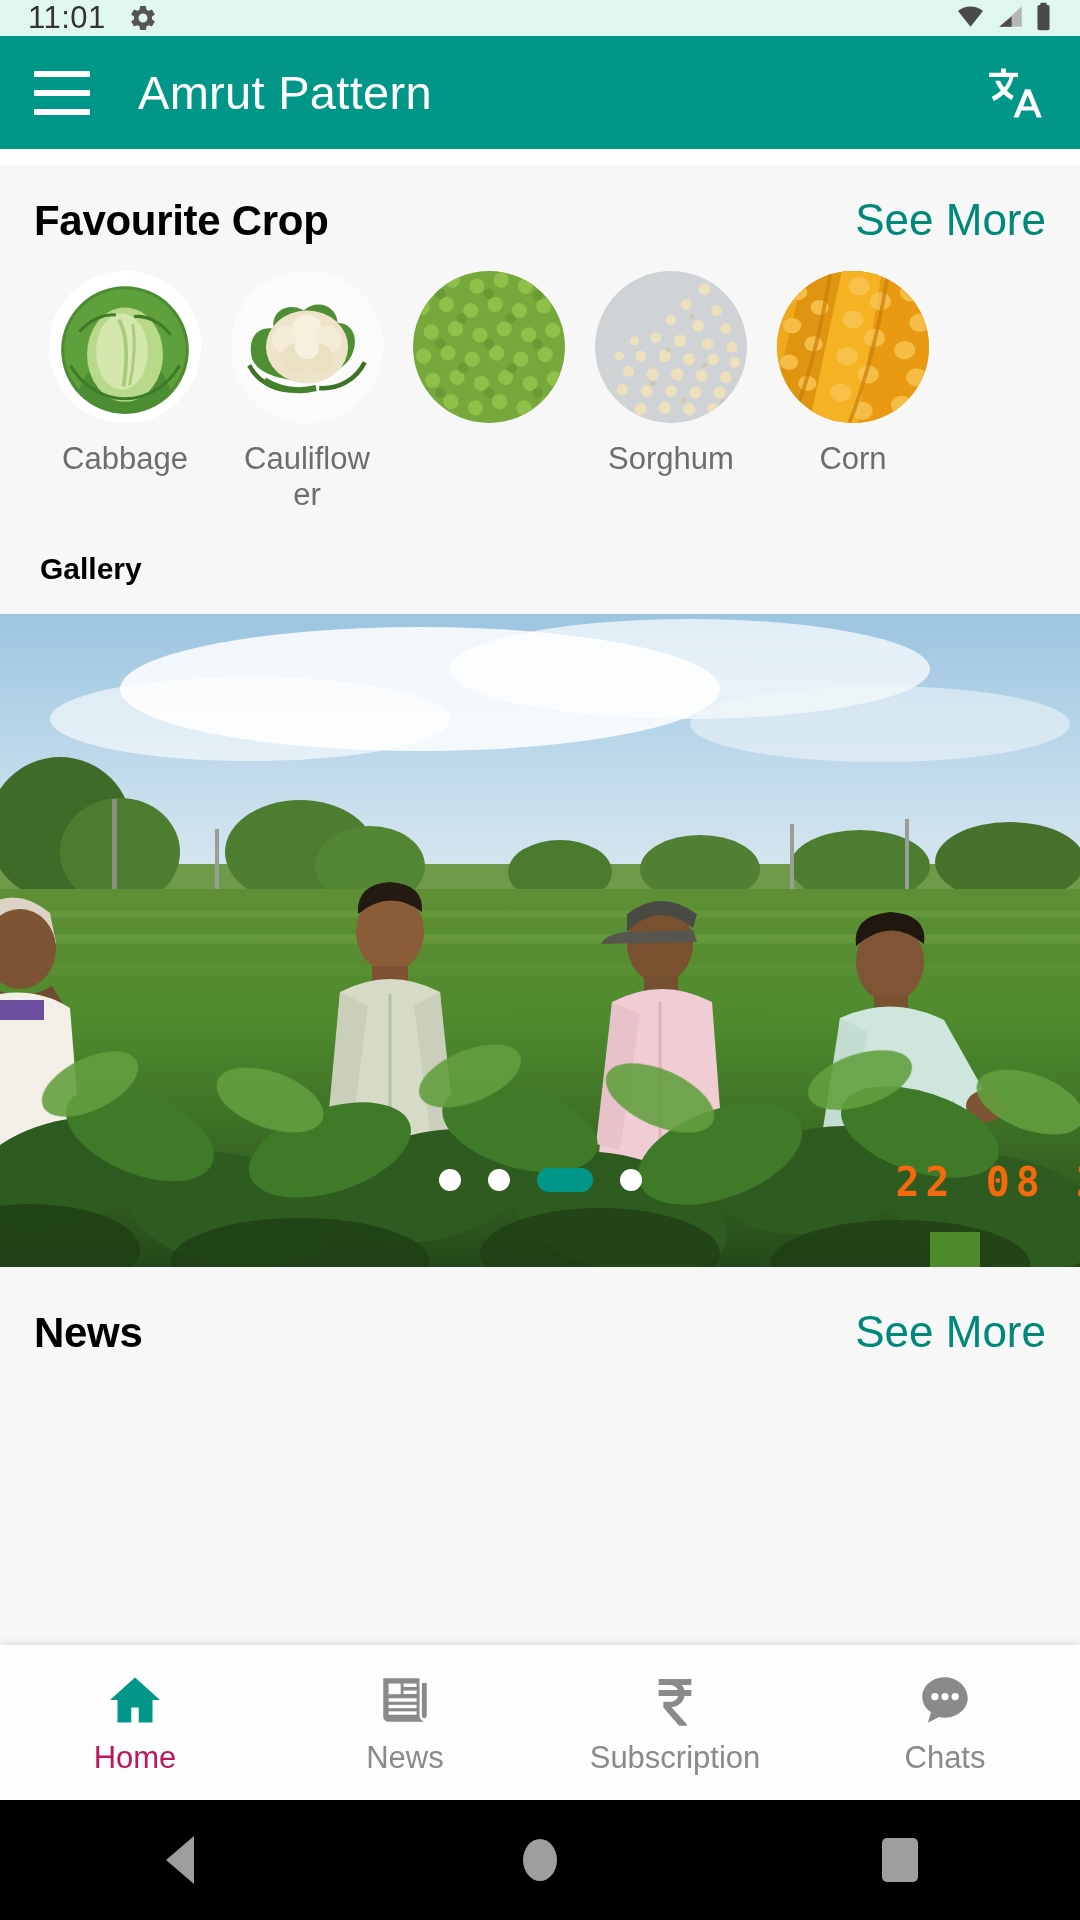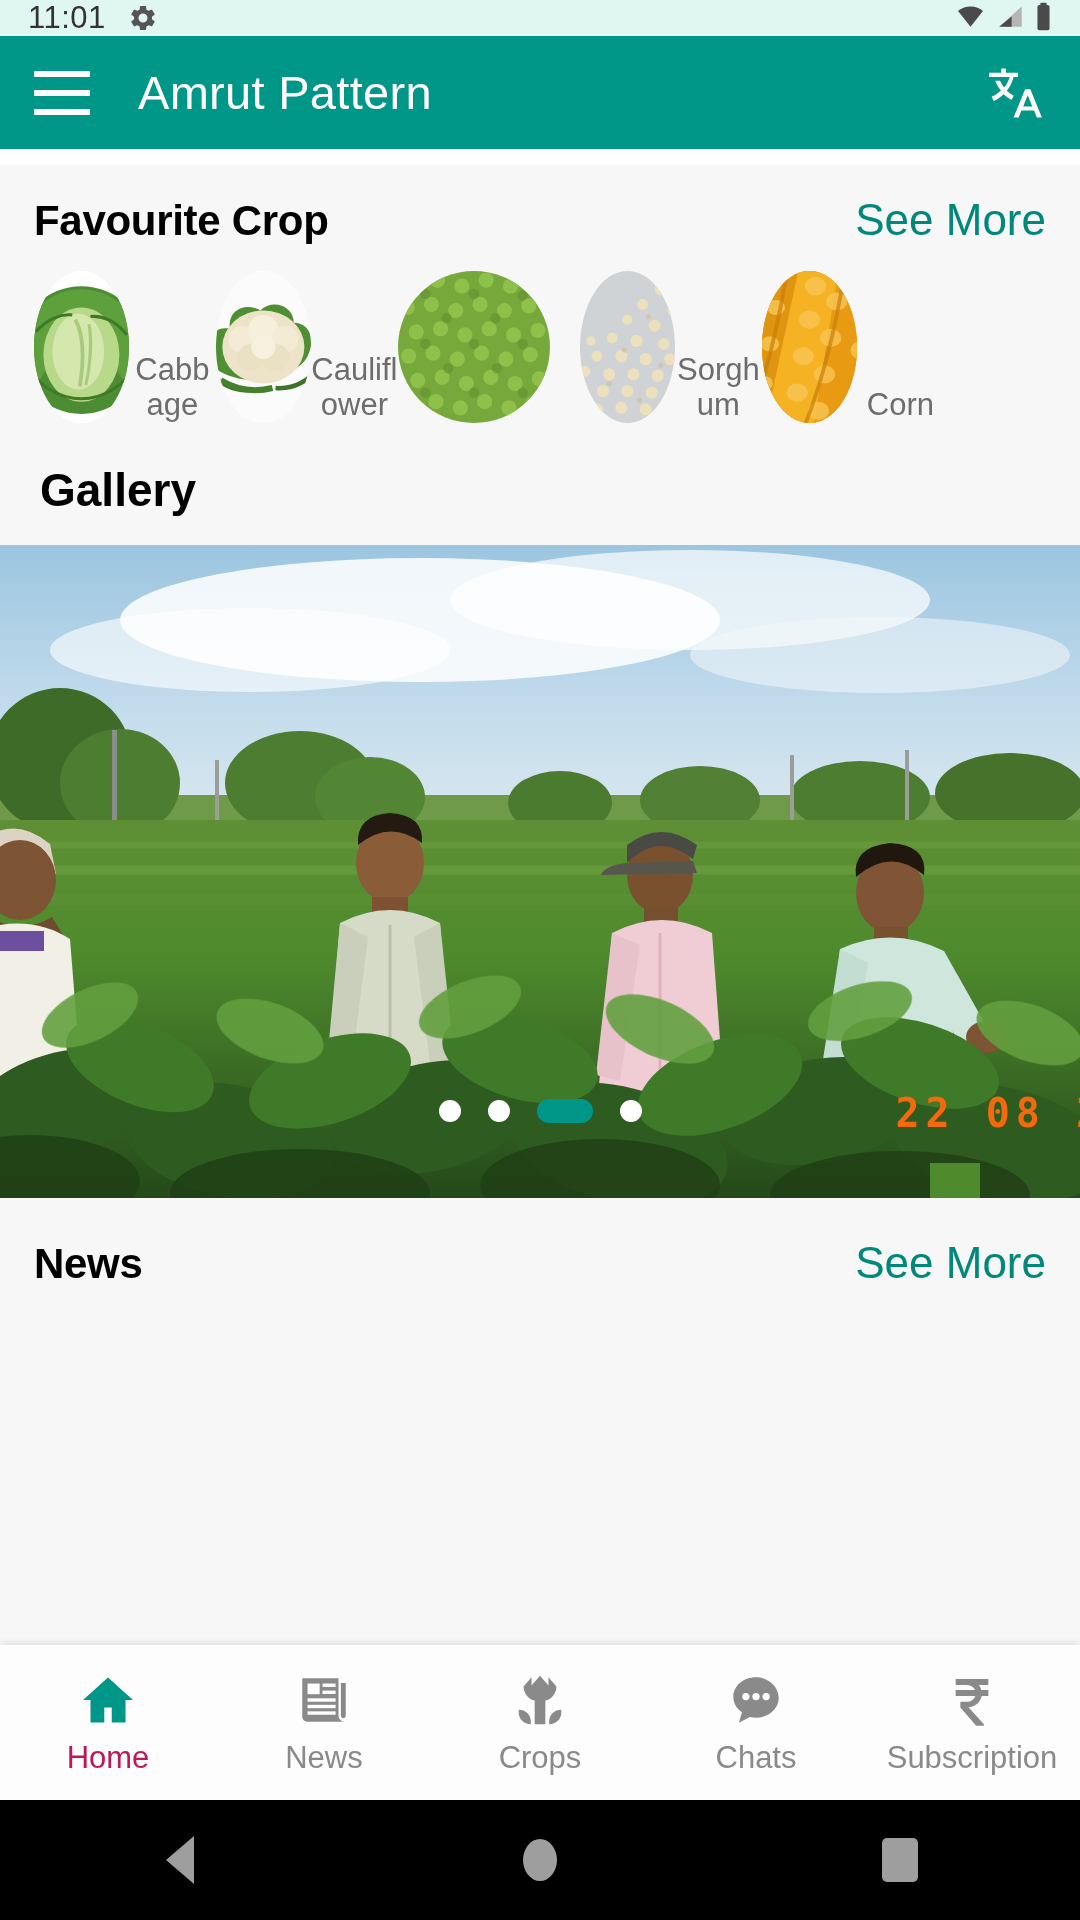--- a/index.html
+++ b/index.html
@@ -89,22 +89,22 @@
   
   .crop-row {
     display:flex;
     padding:26px 0 0 34px;
     gap:0;
   }
   .crop-item {
     width:182px;
     flex:0 0 182px;
     display:flex;
-    flex-direction:row;
-    align-items:flex-end;
+    flex-direction:column;
+    align-items:center;
     cursor:pointer;
   }
   .crop-thumb {
     width:152px; height:152px;
     border-radius:50%;
     overflow:hidden;
     position:relative;
     background:#ffffff;
   }
   .crop-thumb svg { display:block; width:100%; height:100%; }
@@ -113,21 +113,21 @@
     font-size:31px;
     color:#6d6d6d;
     text-align:center;
     width:140px;
     line-height:1.15;
     word-break:break-all;
   }
 
   
   .gallery-title {
-    font-size:46px;
+    font-size:30px;
     font-weight:bold;
     color:#000000;
     padding:40px 0 0 40px;
   }
   .gallery-frame {
     margin-top:28px;
     width:100%;
     height:653px;
     position:relative;
     overflow:hidden;
@@ -615,50 +615,42 @@
         <rect x="11.4" y="5.2" width="5.4" height="1.4" fill="#ffffff"></rect>
         <rect x="11.4" y="8.1" width="5.4" height="1.4" fill="#ffffff"></rect>
         <rect x="5.2" y="11.3" width="11.6" height="1.4" fill="#ffffff"></rect>
         <rect x="5.2" y="14" width="11.6" height="1.4" fill="#ffffff"></rect>
         <rect x="5.2" y="16.7" width="11.6" height="1.4" fill="#ffffff"></rect>
       </svg>
     </span>
     <span class="nav-label">News</span>
   </div>
 
+
   <div class="nav-item">
     <span class="nav-icon">
-      <svg width="58" height="58" viewBox="0 0 24 24" fill="#8a8a8a">
-        <path d="M12 2 8.5 6V2.6L5.2 6.4c0 3 2.1 5.4 4.6 5.8V22h-1.6v-1.2C8.2 18 6 16 3.2 16v1.2C3.2 20 5.4 22 8.2 22h7.6c2.8 0 5-2 5-4.8V16c-2.8 0-5 2-5 4.8V22h-1.6V12.2c2.5-.4 4.6-2.8 4.6-5.8L15.5 2.6V6L12 2z"></path>
+      <svg width="56" height="58" viewBox="0 0 24 24" fill="#8a8a8a">
+        <path d="M5 3h14v2.6h-4.1c.5.6.9 1.3 1.1 2.1H19v2.6h-2.9c-.5 2.7-2.7 4.6-5.6 4.8l6.6 7.3v.6h-3.3L7 15.2v-2.4h2.6c1.9 0 3.3-.9 3.8-2.5H5V7.7h8.3C12.7 6.4 11.3 5.6 9.4 5.6H5V3z"></path>
       </svg>
     </span>
-    <span class="nav-label">Crops</span>
+    <span class="nav-label">Subscription</span>
   </div>
 
   <div class="nav-item">
     <span class="nav-icon">
       <svg width="58" height="58" viewBox="0 0 24 24" fill="#8a8a8a">
         <path d="M12 2.6c-5.2 0-9.4 3.6-9.4 8.1 0 2.6 1.4 4.9 3.6 6.4l-1.3 4.3 4.6-2.4c.8.2 1.6.3 2.5.3 5.2 0 9.4-3.6 9.4-8.1s-4.2-8.6-9.4-8.6z"></path>
         <circle cx="7.8" cy="10.6" r="1.5" fill="#ffffff"></circle>
         <circle cx="12" cy="10.6" r="1.5" fill="#ffffff"></circle>
         <circle cx="16.2" cy="10.6" r="1.5" fill="#ffffff"></circle>
       </svg>
     </span>
     <span class="nav-label">Chats</span>
   </div>
 
-  <div class="nav-item">
-    <span class="nav-icon">
-      <svg width="56" height="58" viewBox="0 0 24 24" fill="#8a8a8a">
-        <path d="M5 3h14v2.6h-4.1c.5.6.9 1.3 1.1 2.1H19v2.6h-2.9c-.5 2.7-2.7 4.6-5.6 4.8l6.6 7.3v.6h-3.3L7 15.2v-2.4h2.6c1.9 0 3.3-.9 3.8-2.5H5V7.7h8.3C12.7 6.4 11.3 5.6 9.4 5.6H5V3z"></path>
-      </svg>
-    </span>
-    <span class="nav-label">Subscription</span>
-  </div>
-
 </div>
 
 <div class="android-nav">
   <div class="android-btn">
       <span class="and-back"></span>
     </div>
   <div class="android-btn">
       <span class="and-home"></span>
     </div>
   <div class="android-btn">

